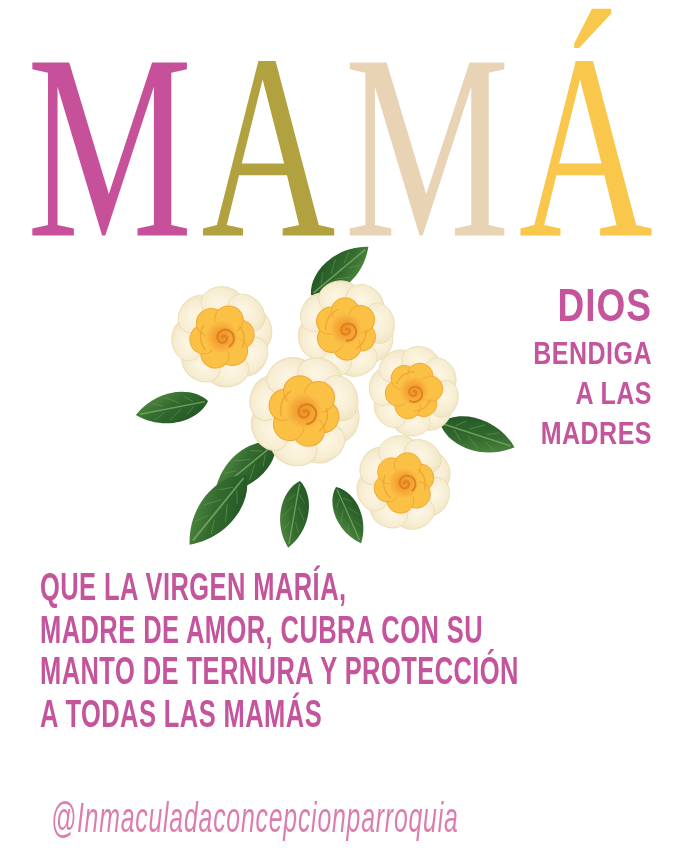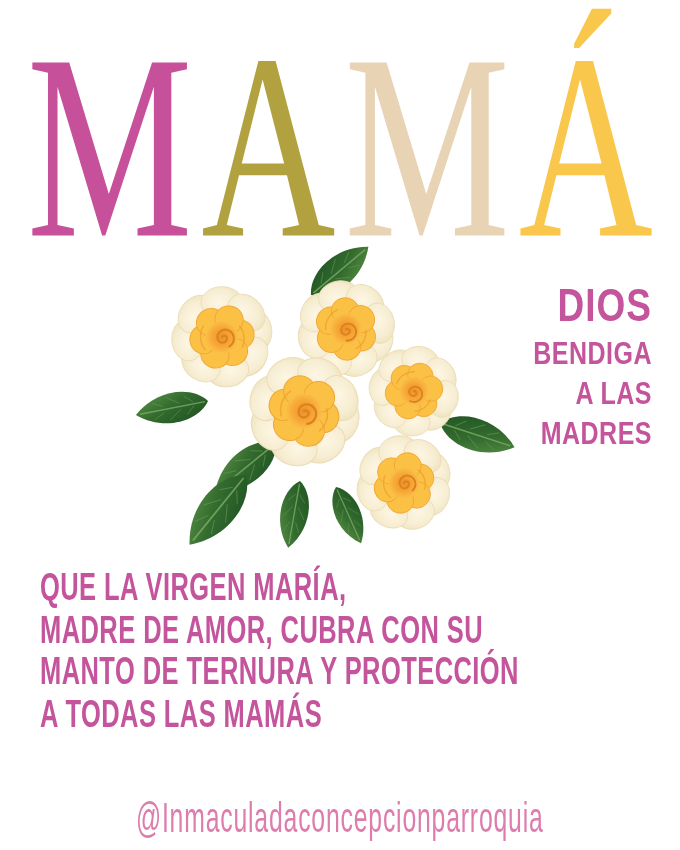--- a/index.html
+++ b/index.html
@@ -21,21 +21,21 @@
             transform:scaleY(1.25);transform-origin:top right;font-weight:bold;}
   .blessing-large{font-size:37px;line-height:40px;letter-spacing:1px;}
   .blessing-small{font-size:25px;line-height:30px;letter-spacing:0.5px;margin-top:2px;}
 
   
   .message{position:absolute;left:40px;top:566px;font-weight:bold;
            transform:scale(0.85,1.3);transform-origin:top left;white-space:nowrap;}
   .message-line{font-size:30px;line-height:32.5px;letter-spacing:0.5px;}
 
   
-  .footer{position:absolute;left:0;right:0;top:794px;text-align:center;}
+  .footer{position:absolute;left:0;right:0;top:794px;text-align:left;font-style:italic;}
   .footer-inner{display:inline-block;font-size:31px;font-weight:normal;
                 letter-spacing:1px;transform:scale(0.8,1.35);transform-origin:top center;}
 </style>
 </head>
 <body>
 
 <div class="canvas">
 
   <div class="mama">
     <span class="mama-letter" style="color: rgb(198, 81, 154);">M</span>

